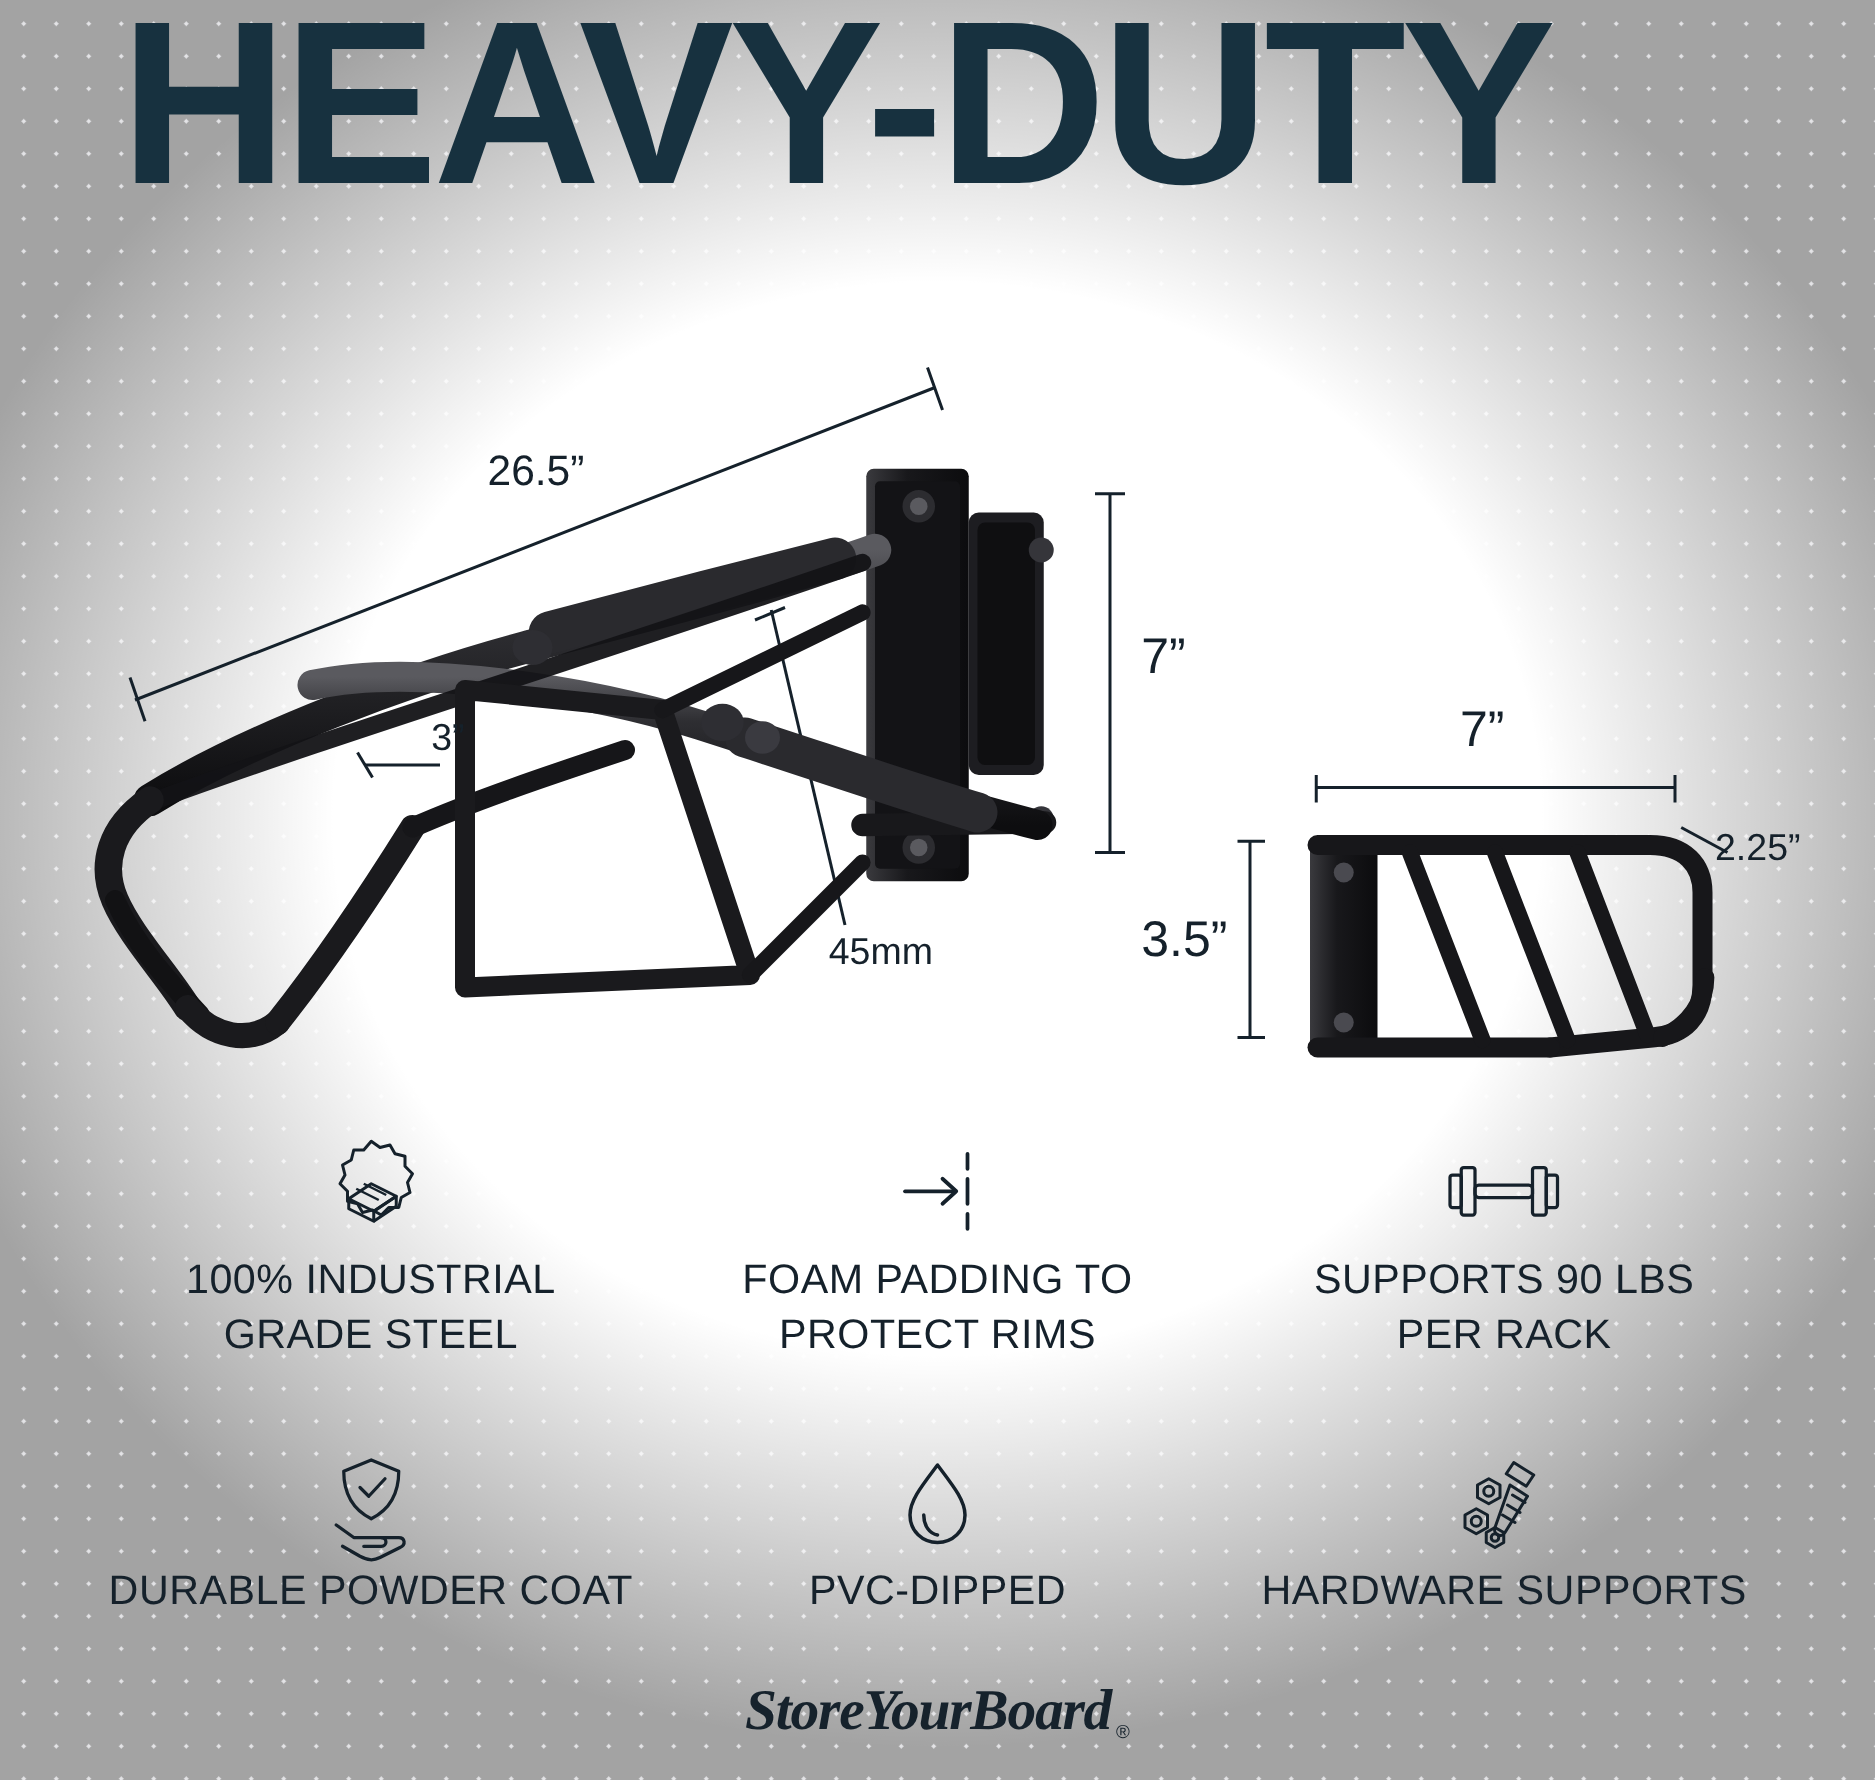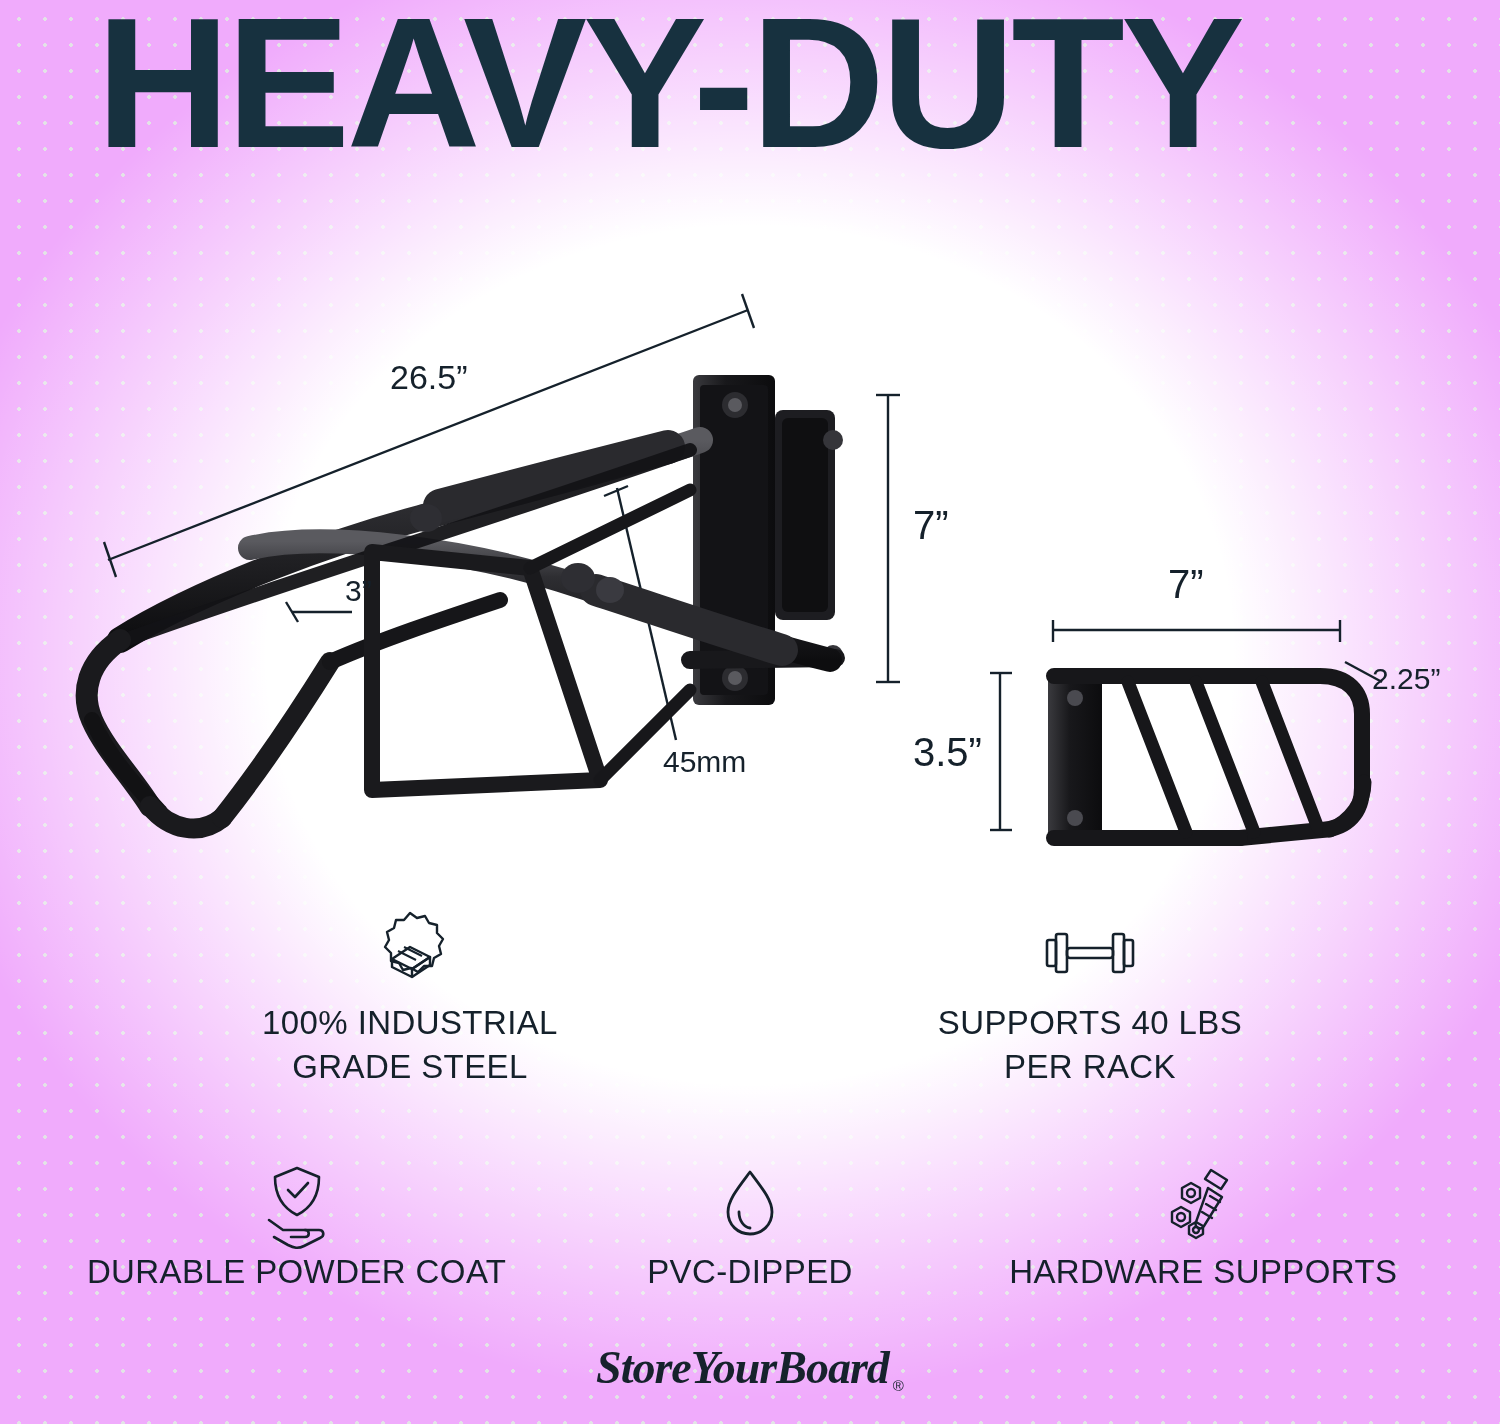--- a/index.html
+++ b/index.html
@@ -7,21 +7,21 @@
     padding: 0;
     background: #ffffff;
   }
   body {
     font-family: "Liberation Sans", sans-serif;
   }
   #page {
     position: relative;
     width: 1500px;
     height: 1424px;
-    background: #f0abfc;
+    background: #a3a3a3;
     overflow: hidden;
   }
   
   #dots {
     position: absolute;
     inset: 0;
     background-image: radial-gradient(circle, #e3e3e6 1.6px, rgba(255,255,255,0) 1.7px);
     background-size: 26px 26px;
     background-position: 6px 6px;
   }
@@ -277,34 +277,49 @@
               <path d="M50 62 l18-12 0 8-18 12"></path>
               <path d="M36 44 l18 9" stroke-width="2"></path>
               <path d="M42 40 l18 9" stroke-width="2"></path>
             </g>
           </svg>
         </div>
         <div class="flabel">100% INDUSTRIAL
 GRADE STEEL</div>
       </div>
 
+      <div class="fcell">
+        <div class="ficon">
+          <svg width="96" height="92" viewBox="0 0 96 92">
+            <g fill="none" stroke="#15212b" stroke-width="3" stroke-linecap="round">
+              <line x1="22" y1="46" x2="62" y2="46"></line>
+              <polyline points="52,36 63,46 52,56" stroke-linejoin="round"></polyline>
+              <line x1="72" y1="16" x2="72" y2="28"></line>
+              <line x1="72" y1="36" x2="72" y2="56"></line>
+              <line x1="72" y1="64" x2="72" y2="76"></line>
+            </g>
+          </svg>
+        </div>
+        <div class="flabel">FOAM PADDING TO
+PROTECT RIMS</div>
+      </div>
 
       <div class="fcell">
         <div class="ficon">
           <svg width="110" height="92" viewBox="0 0 110 92">
             <g fill="none" stroke="#15212b" stroke-width="2.6" stroke-linejoin="round">
               <rect x="12" y="33" width="9" height="26" rx="2"></rect>
               <rect x="21" y="27" width="11" height="38" rx="2"></rect>
               <rect x="78" y="27" width="11" height="38" rx="2"></rect>
               <rect x="89" y="33" width="9" height="26" rx="2"></rect>
               <rect x="32" y="41" width="46" height="10" rx="3"></rect>
             </g>
           </svg>
         </div>
-        <div class="flabel">SUPPORTS 40 LBS
+        <div class="flabel">SUPPORTS 90 LBS
 PER RACK</div>
       </div>
 
     </div>
 
     <div class="frow frow-2">
 
       <div class="fcell">
         <div class="ficon">
           <svg width="96" height="92" viewBox="0 0 96 92">

